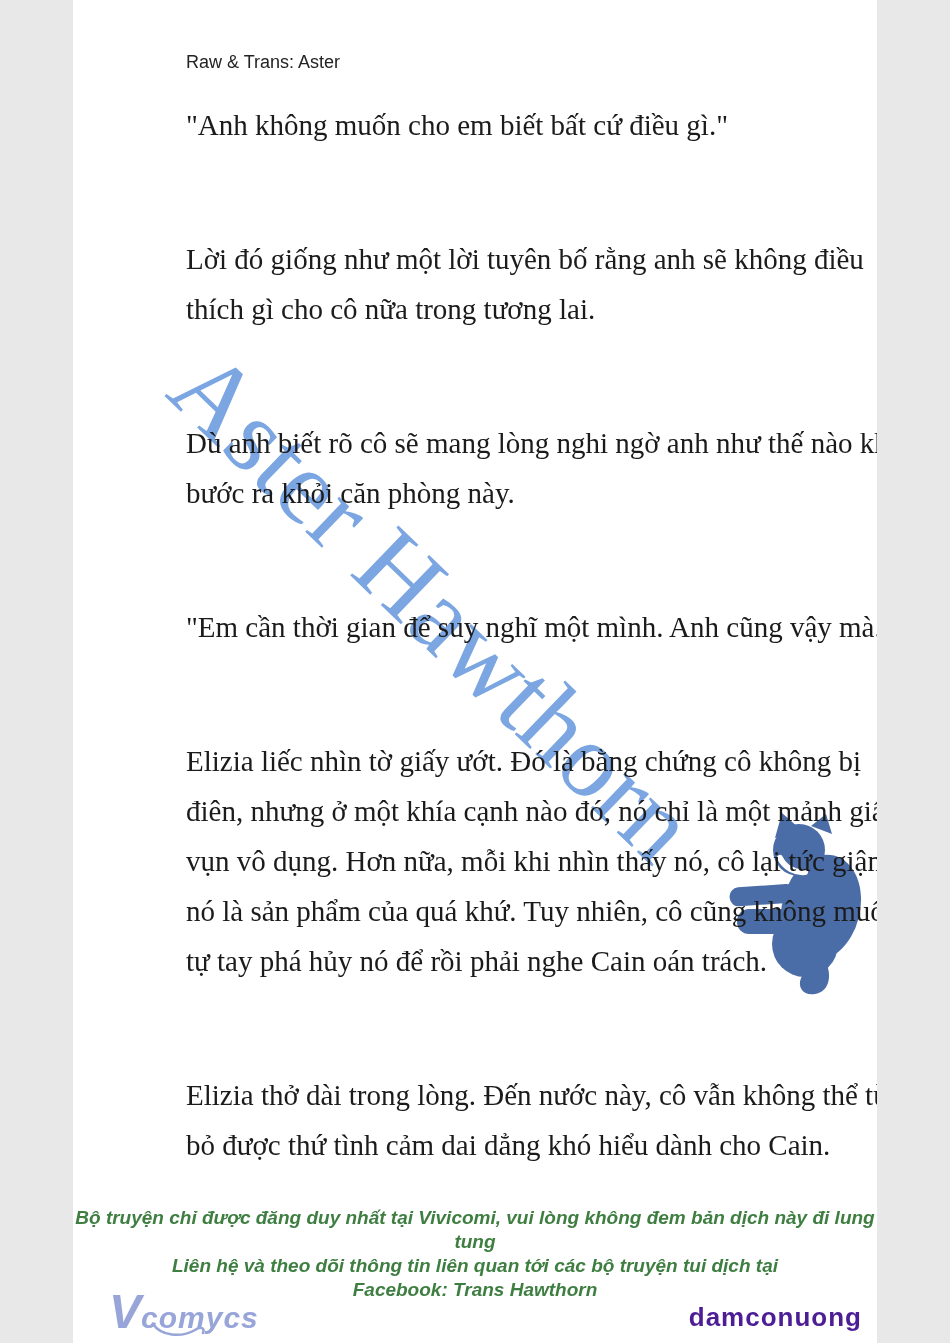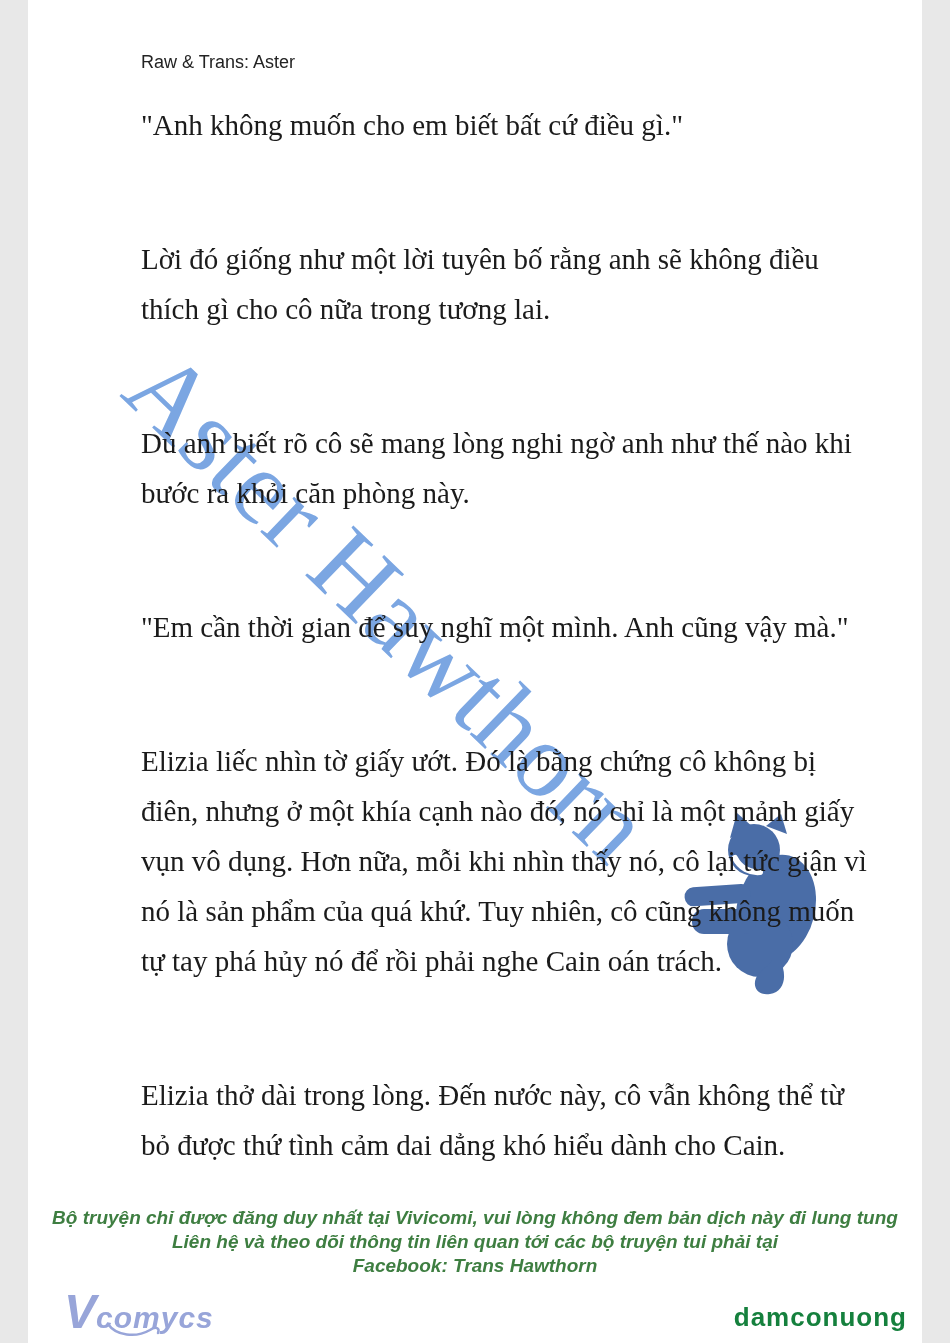--- a/index.html
+++ b/index.html
@@ -1,18 +1,18 @@
 <!DOCTYPE html>
 <html><head>
 <meta charset="utf-8">
 <style>
   html, body { margin: 0; padding: 0; background: #e8e8e8; }
   .page {
     position: relative;
-    width: 894px;
+    width: 804px;
     height: 1343px;
     margin: 0 auto;
     background: #ffffff;
     overflow: hidden;
     font-family: "Liberation Serif", "DejaVu Serif", serif;
   }
 
   
   .credit {
     position: absolute;
@@ -162,24 +162,24 @@
 điên, nhưng ở một khía cạnh nào đó, nó chỉ là một mảnh giấy
 vụn vô dụng. Hơn nữa, mỗi khi nhìn thấy nó, cô lại tức giận vì
 nó là sản phẩm của quá khứ. Tuy nhiên, cô cũng không muốn
 tự tay phá hủy nó để rồi phải nghe Cain oán trách.</p>
     <p>Elizia thở dài trong lòng. Đến nước này, cô vẫn không thể từ
 bỏ được thứ tình cảm dai dẳng khó hiểu dành cho Cain.</p>
   </main>
 
   <div class="notice" style="color: rgb(62, 126, 65);">
     <div>Bộ truyện chỉ được đăng duy nhất tại Vivicomi, vui lòng không đem bản dịch này đi lung tung</div>
-    <div>Liên hệ và theo dõi thông tin liên quan tới các bộ truyện tui phải tại</div>
+    <div>Liên hệ và theo dõi thông tin liên quan tới các bộ truyện tui dịch tại</div>
     <div>Facebook: Trans Hawthorn</div>
   </div>
 
   <div class="logo" style="color: rgb(152, 165, 217);">Vcomycs</div>
   <svg class="logo-flourish" width="60" height="18" viewBox="0 0 60 18">
     <path d="M2,4 C10,16 30,18 44,10 C50,6 54,8 52,13" fill="none" stroke="#98a5d9" stroke-width="2.5" stroke-linecap="round"></path>
   </svg>
 
-  <div class="brand-br" style="color: #15803d;">damconuong</div>
+  <div class="brand-br" style="color: #4c1d95;">damconuong</div>
 
 </div>
 
 </body></html>

